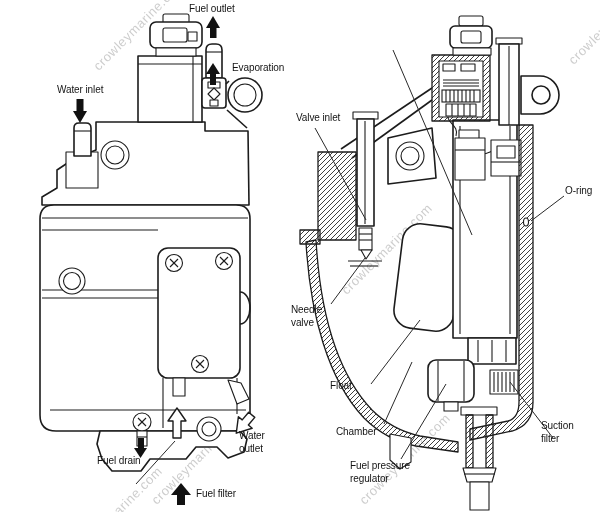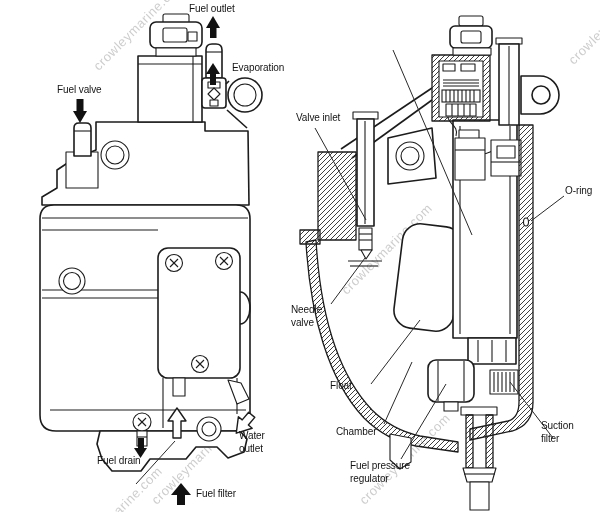--- a/index.html
+++ b/index.html
@@ -249,21 +249,21 @@
     </g>
     <polygon class="hollow" points="173,438 173,421 168,421 177,408 186,421 181,421 181,438"></polygon>
     <g transform="rotate(40 244 424)">
       <polygon class="hollow" points="240,412 248,412 248,422 253,422 244,436 235,422 240,422"></polygon>
     </g>
   </g>
 </svg>
 
 <div class="lbl" style="left:189px;top:2px">Fuel outlet</div>
 <div class="lbl" style="left:232px;top:61px">Evaporation</div>
-<div class="lbl" style="left:57px;top:83px">Fuel valve</div>
+<div class="lbl" style="left:57px;top:83px">Water inlet</div>
 <div class="lbl" style="left:97px;top:454px">Fuel drain</div>
 <div class="lbl" style="left:196px;top:487px">Fuel filter</div>
 <div class="lbl" style="left:239px;top:429px">
   <div>Water</div>
   <div>outlet</div>
 </div>
 <div class="lbl" style="left:296px;top:111px">Valve inlet</div>
 <div class="lbl" style="left:565px;top:184px">O-ring</div>
 <div class="lbl" style="left:291px;top:303px">
   <div>Needle</div>

